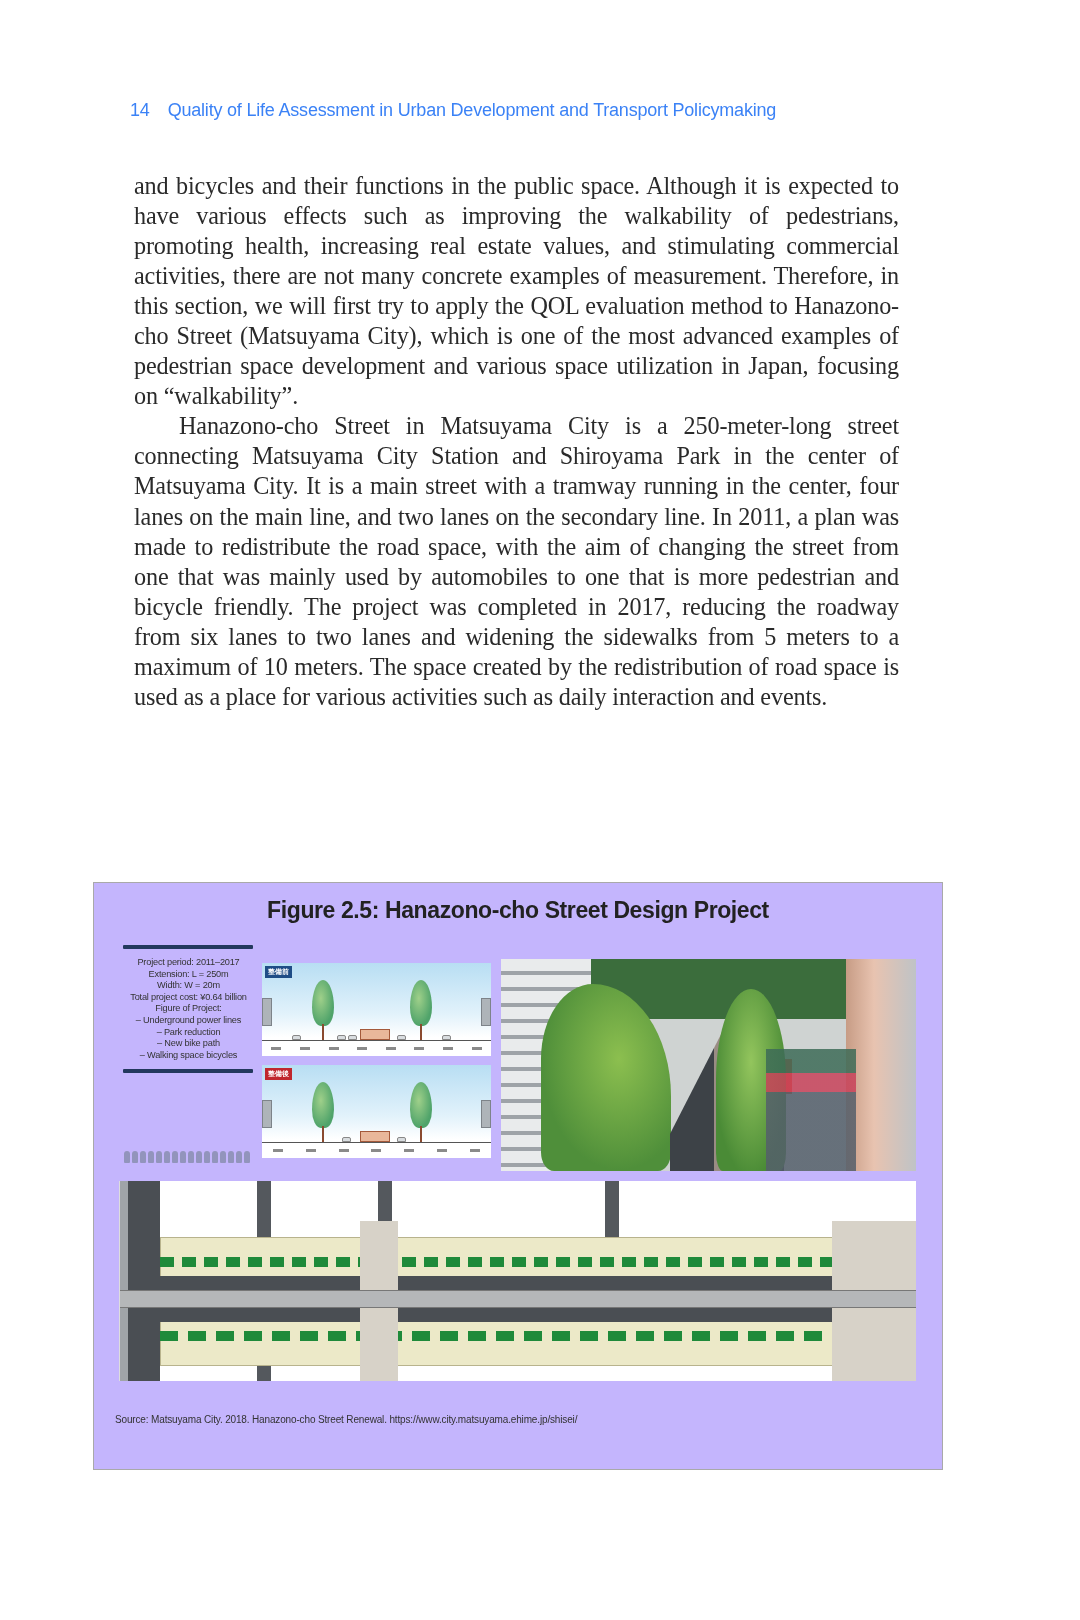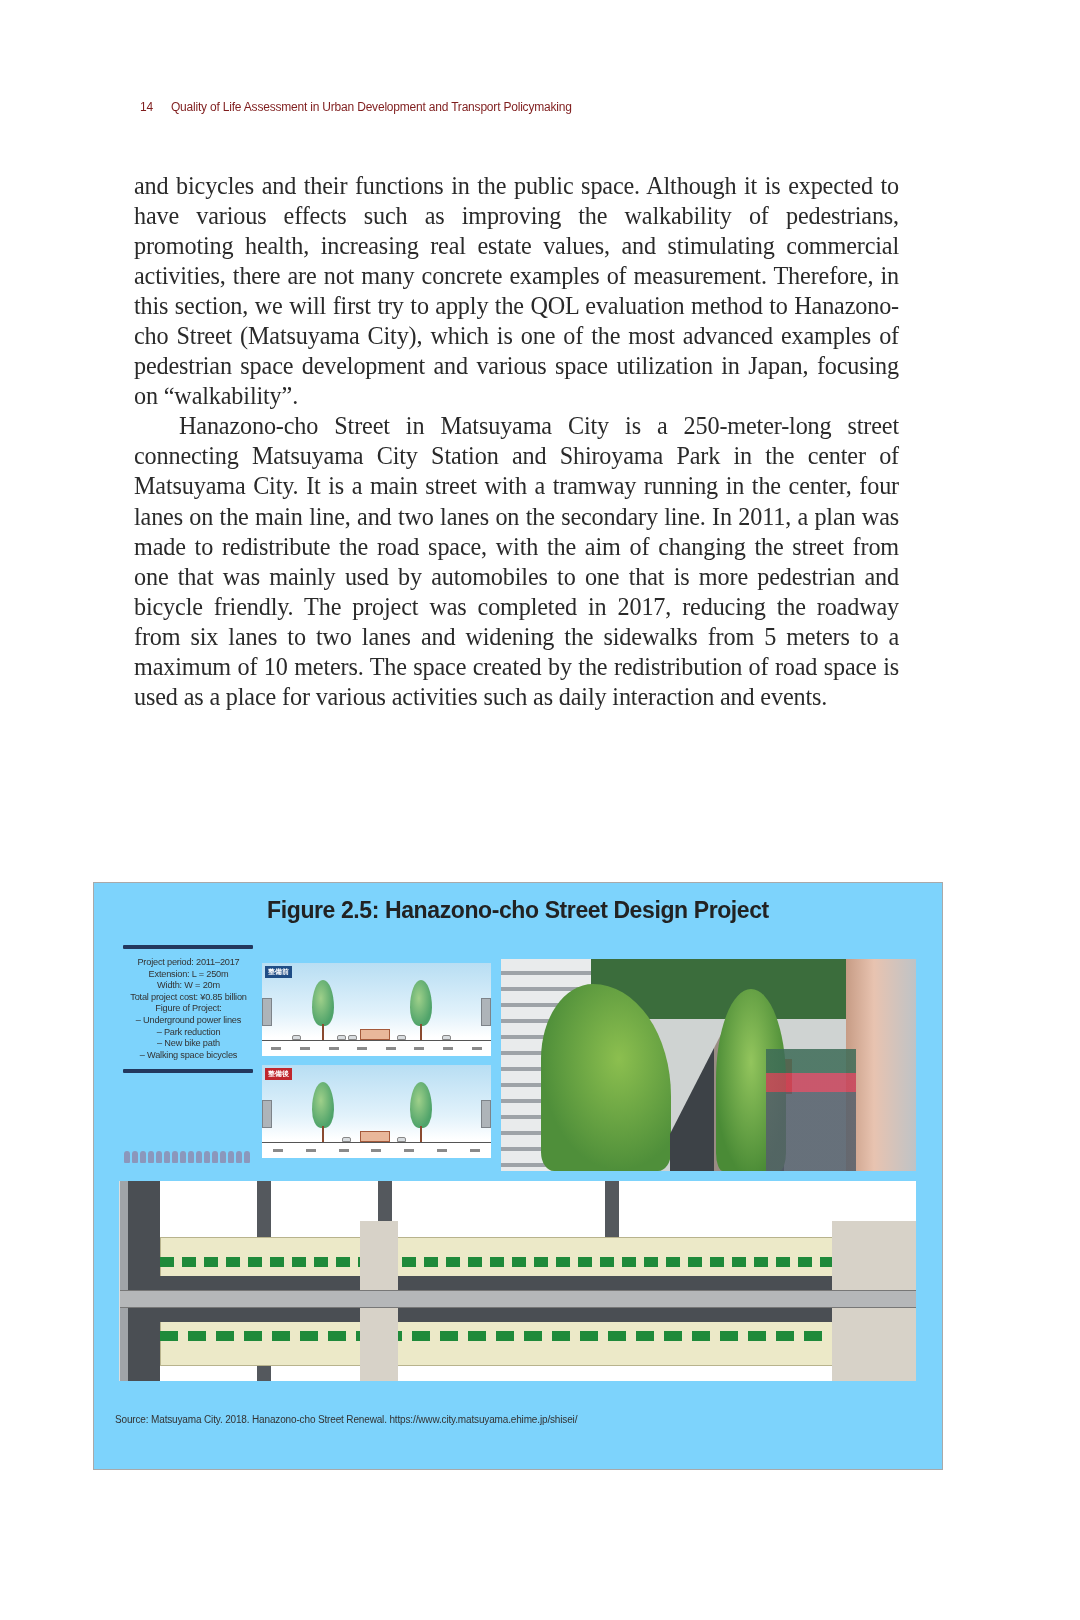--- a/index.html
+++ b/index.html
@@ -1,36 +1,36 @@
 <!DOCTYPE html>
 <html><head>
 <meta charset="utf-8">
 <style>
   * { box-sizing: border-box; margin: 0; padding: 0; }
   html, body { width: 1080px; height: 1620px; background: #ffffff; }
   body { position: relative; overflow: hidden; color: #2b2b2b; }
 
   .running-head {
-    position: absolute; left: 140px; top: 100px;
-    font-family: "Liberation Sans", sans-serif; font-size: 12px; color: #7f1d1d;
+    position: absolute; left: 130px; top: 100px;
+    font-family: "Liberation Sans", sans-serif; font-size: 18px; color: #3b82f6;
     white-space: nowrap; letter-spacing: -0.2px;
   }
   .running-head .pg { margin-right: 18px; }
 
   .body-text {
     position: absolute; left: 134px; top: 171px; width: 765px;
     font-family: "Liberation Serif", serif; font-size: 24.2px; line-height: 30.05px;
     color: #2a2a2a; text-align: justify; letter-spacing: -0.15px;
   }
   .body-text p { margin: 0; }
   .body-text p.indent { text-indent: 45px; }
 
   .figure-frame {
     position: absolute; left: 93px; top: 882px; width: 850px; height: 588px;
-    border: 1.5px solid #a9a9a9; background: #7dd3fc;
+    border: 1.5px solid #a9a9a9; background: #c4b5fd;
   }
   .figure-title {
     position: absolute; left: 0; right: 0; top: 14px; text-align: center;
     font-family: "Liberation Sans", sans-serif; font-weight: bold; font-size: 23px;
     color: #222; letter-spacing: -0.4px;
   }
 
   
   .info-box { position: absolute; left: 29px; top: 62px; width: 130px; }
   .info-rule { height: 4px; background: #23385e; border-radius: 1px; }
@@ -123,21 +123,21 @@
 
 <div class="figure-frame">
   <div class="figure-title">Figure 2.5: Hanazono-cho Street Design Project</div>
 
   <div class="info-box">
     <div class="info-rule"></div>
     <div class="info-lines">
       <div>Project period: 2011–2017</div>
       <div>Extension: L = 250m</div>
       <div>Width: W = 20m</div>
-      <div>Total project cost: ¥0.85 billion</div>
+      <div>Total project cost: ¥0.64 billion</div>
       <div>Figure of Project:</div>
       <div>– Underground power lines</div>
       <div>– Park reduction</div>
       <div>– New bike path</div>
       <div>– Walking space bicycles</div>
     </div>
     <div class="info-rule"></div>
   </div>
 
   <div class="xsec before">

